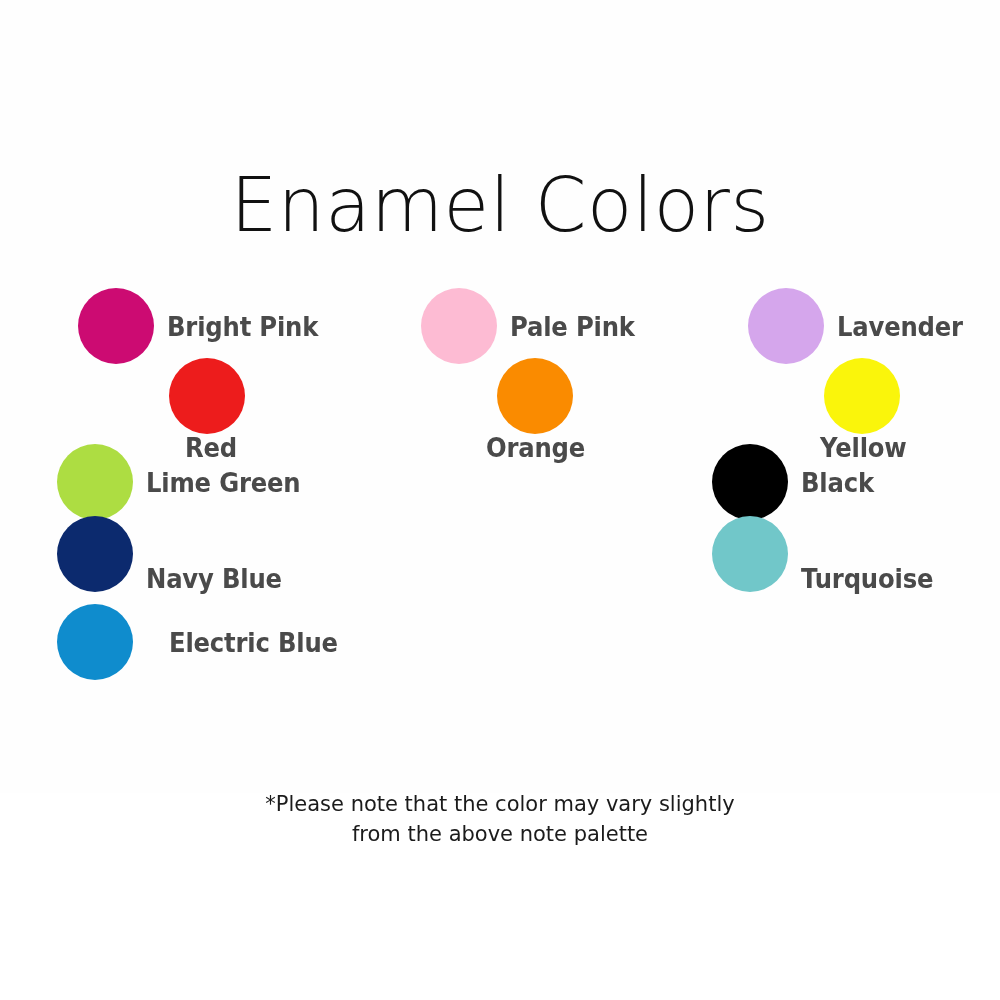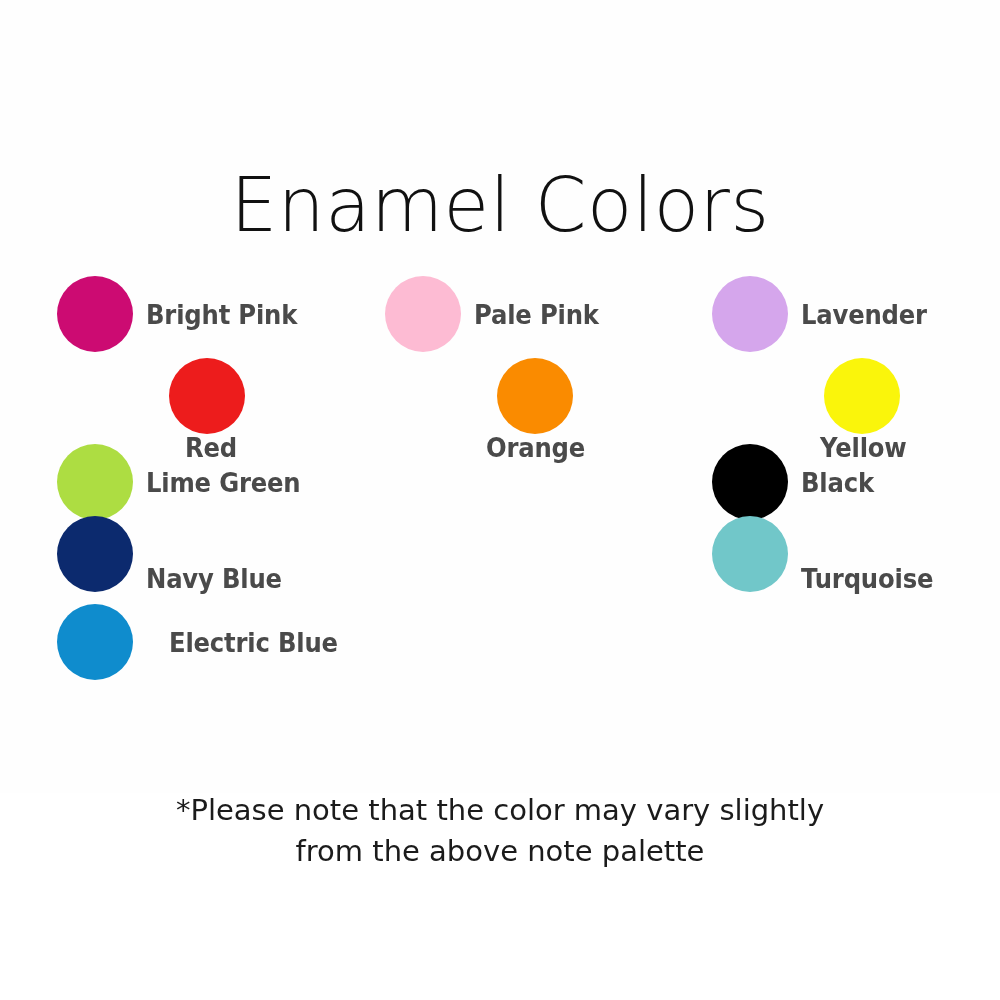--- a/index.html
+++ b/index.html
@@ -58,21 +58,21 @@
   .column.col-2 { left: 712px; }
 
   .swatch-row {
     position: absolute;
     left: 0;
     height: 76px;
     width: 300px;
     display: flex;
     align-items: center;
   }
-  .swatch-row.r0 { top: 0px; }
+  .swatch-row.r0 { top: 12px; justify-content: center; }
   .swatch-row.r1 { top: 82px; flex-direction: column; }
   .swatch-row.r2 { top: 168px; }
   .swatch-row.r3 { top: 240px; align-items: flex-end; }
   .swatch-row.r4 { top: 328px; gap: 23px; }
 
   .dot {
     width: 76px;
     height: 76px;
     border-radius: 50%;
     flex: 0 0 76px;
@@ -102,21 +102,21 @@
   }
 
   
   .note {
     position: absolute;
     top: 790px;
     left: 0;
     width: 1000px;
     text-align: center;
     font-family: "DejaVu Sans", "Liberation Sans", sans-serif;
-    font-size: 29px;
+    font-size: 21px;
     font-weight: 400;
     color: #1b1b1b;
     line-height: 1.42;
   }
   .note-line {
     display: block;
     white-space: nowrap;
   }
 </style>
 </head>

